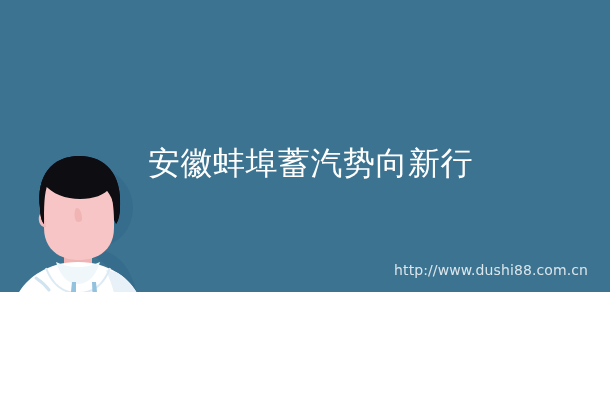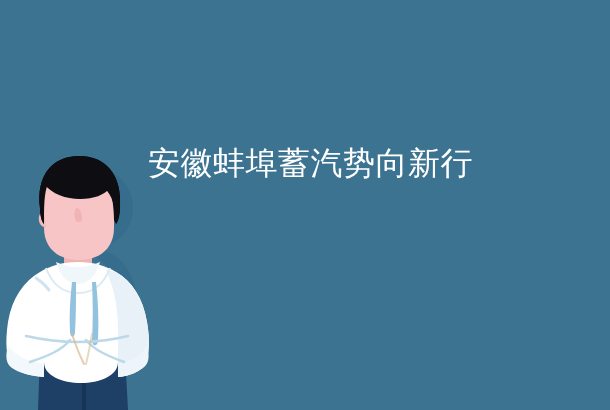--- a/index.html
+++ b/index.html
@@ -6,21 +6,21 @@
     margin: 0;
     padding: 0;
   }
   body {
     font-family: "Liberation Sans", sans-serif;
     background: #ffffff;
   }
   #canvas {
     position: relative;
     width: 610px;
-    height: 410px;
+    height: 292px;
     overflow: hidden;
     background: #3b7391;
   }
 
   
   .illustration {
     position: absolute;
     left: 0;
     top: 150px;
     width: 170px;
@@ -135,14 +135,15 @@
         <path d="M30 212 C48 206 62 200 70 190" fill="none" stroke="#bcd9ea" stroke-width="2.5" stroke-linecap="round"></path>
         <path d="M124 212 C108 206 94 200 86 190" fill="none" stroke="#bcd9ea" stroke-width="2.5" stroke-linecap="round"></path>
         <path d="M72 184 C76 196 80 206 84 214" fill="none" stroke="#d7b98f" stroke-width="2" stroke-linecap="round" opacity="0.7"></path>
         <path d="M92 184 C90 196 88 206 86 214" fill="none" stroke="#d7b98f" stroke-width="2" stroke-linecap="round" opacity="0.55"></path>
       </g>
     </svg>
   </div>
 
   <div class="headline">安徽蚌埠蓄汽势向新行</div>
 
+  <div class="watermark">http://www.dushi88.com.cn</div>
 
 </div>
 
 </body></html>

